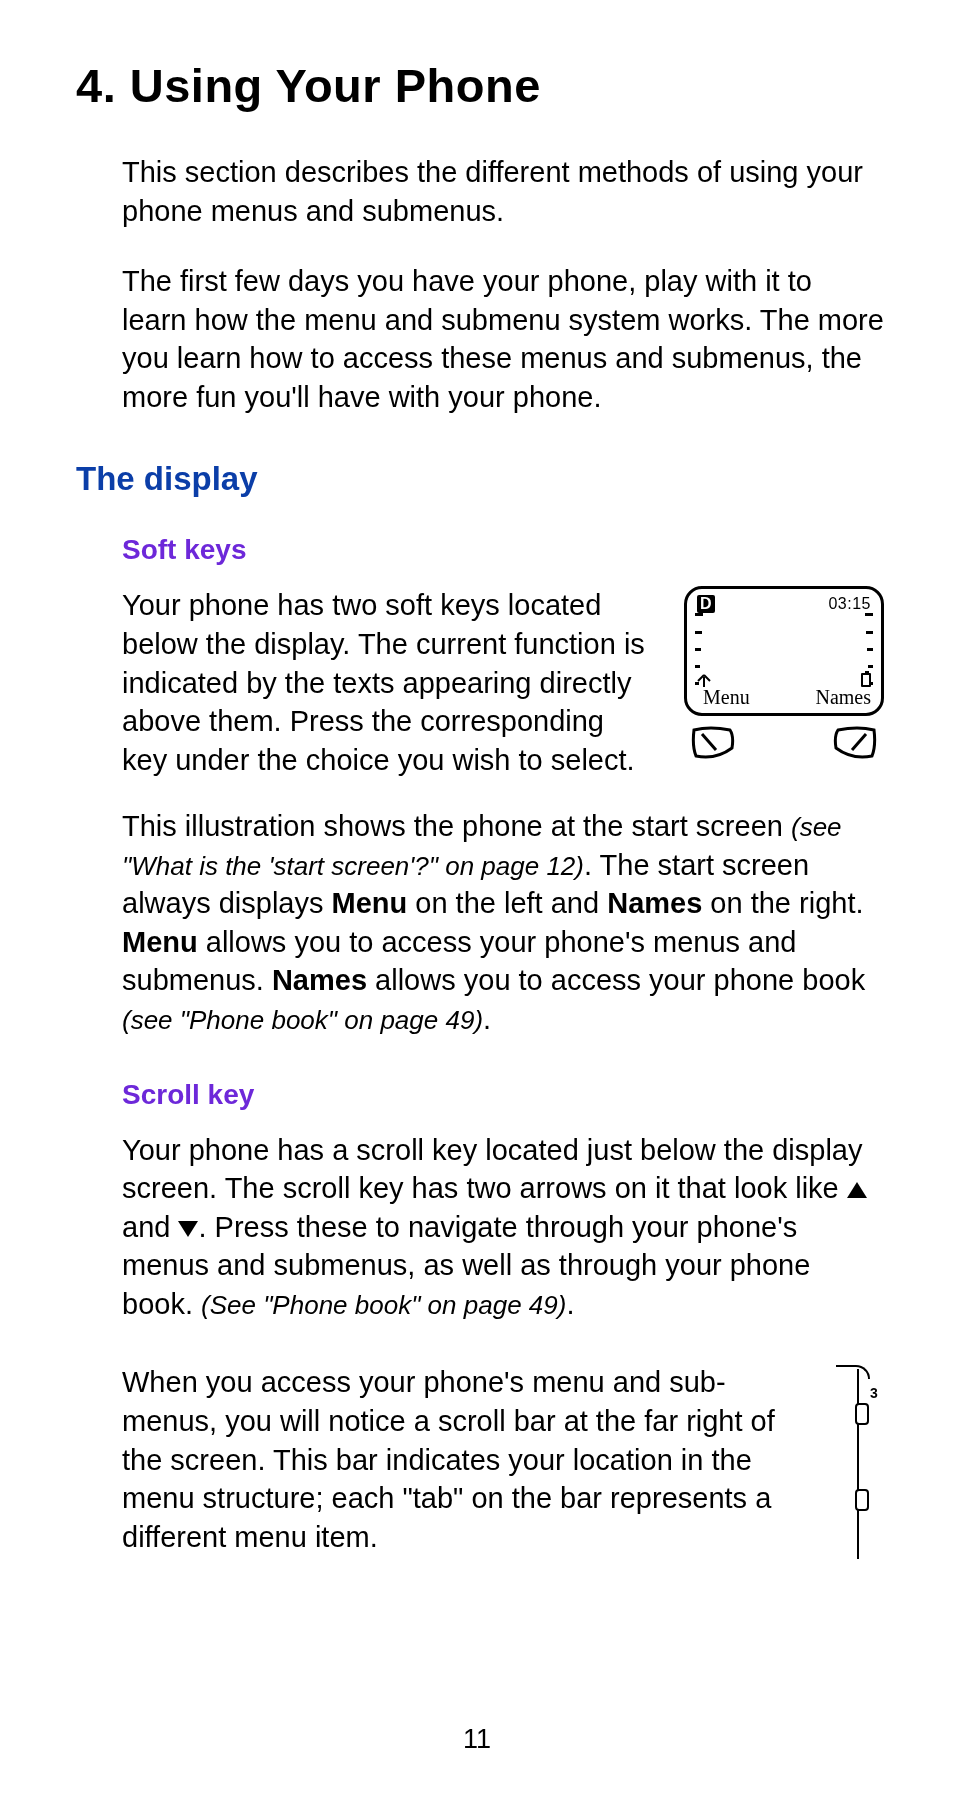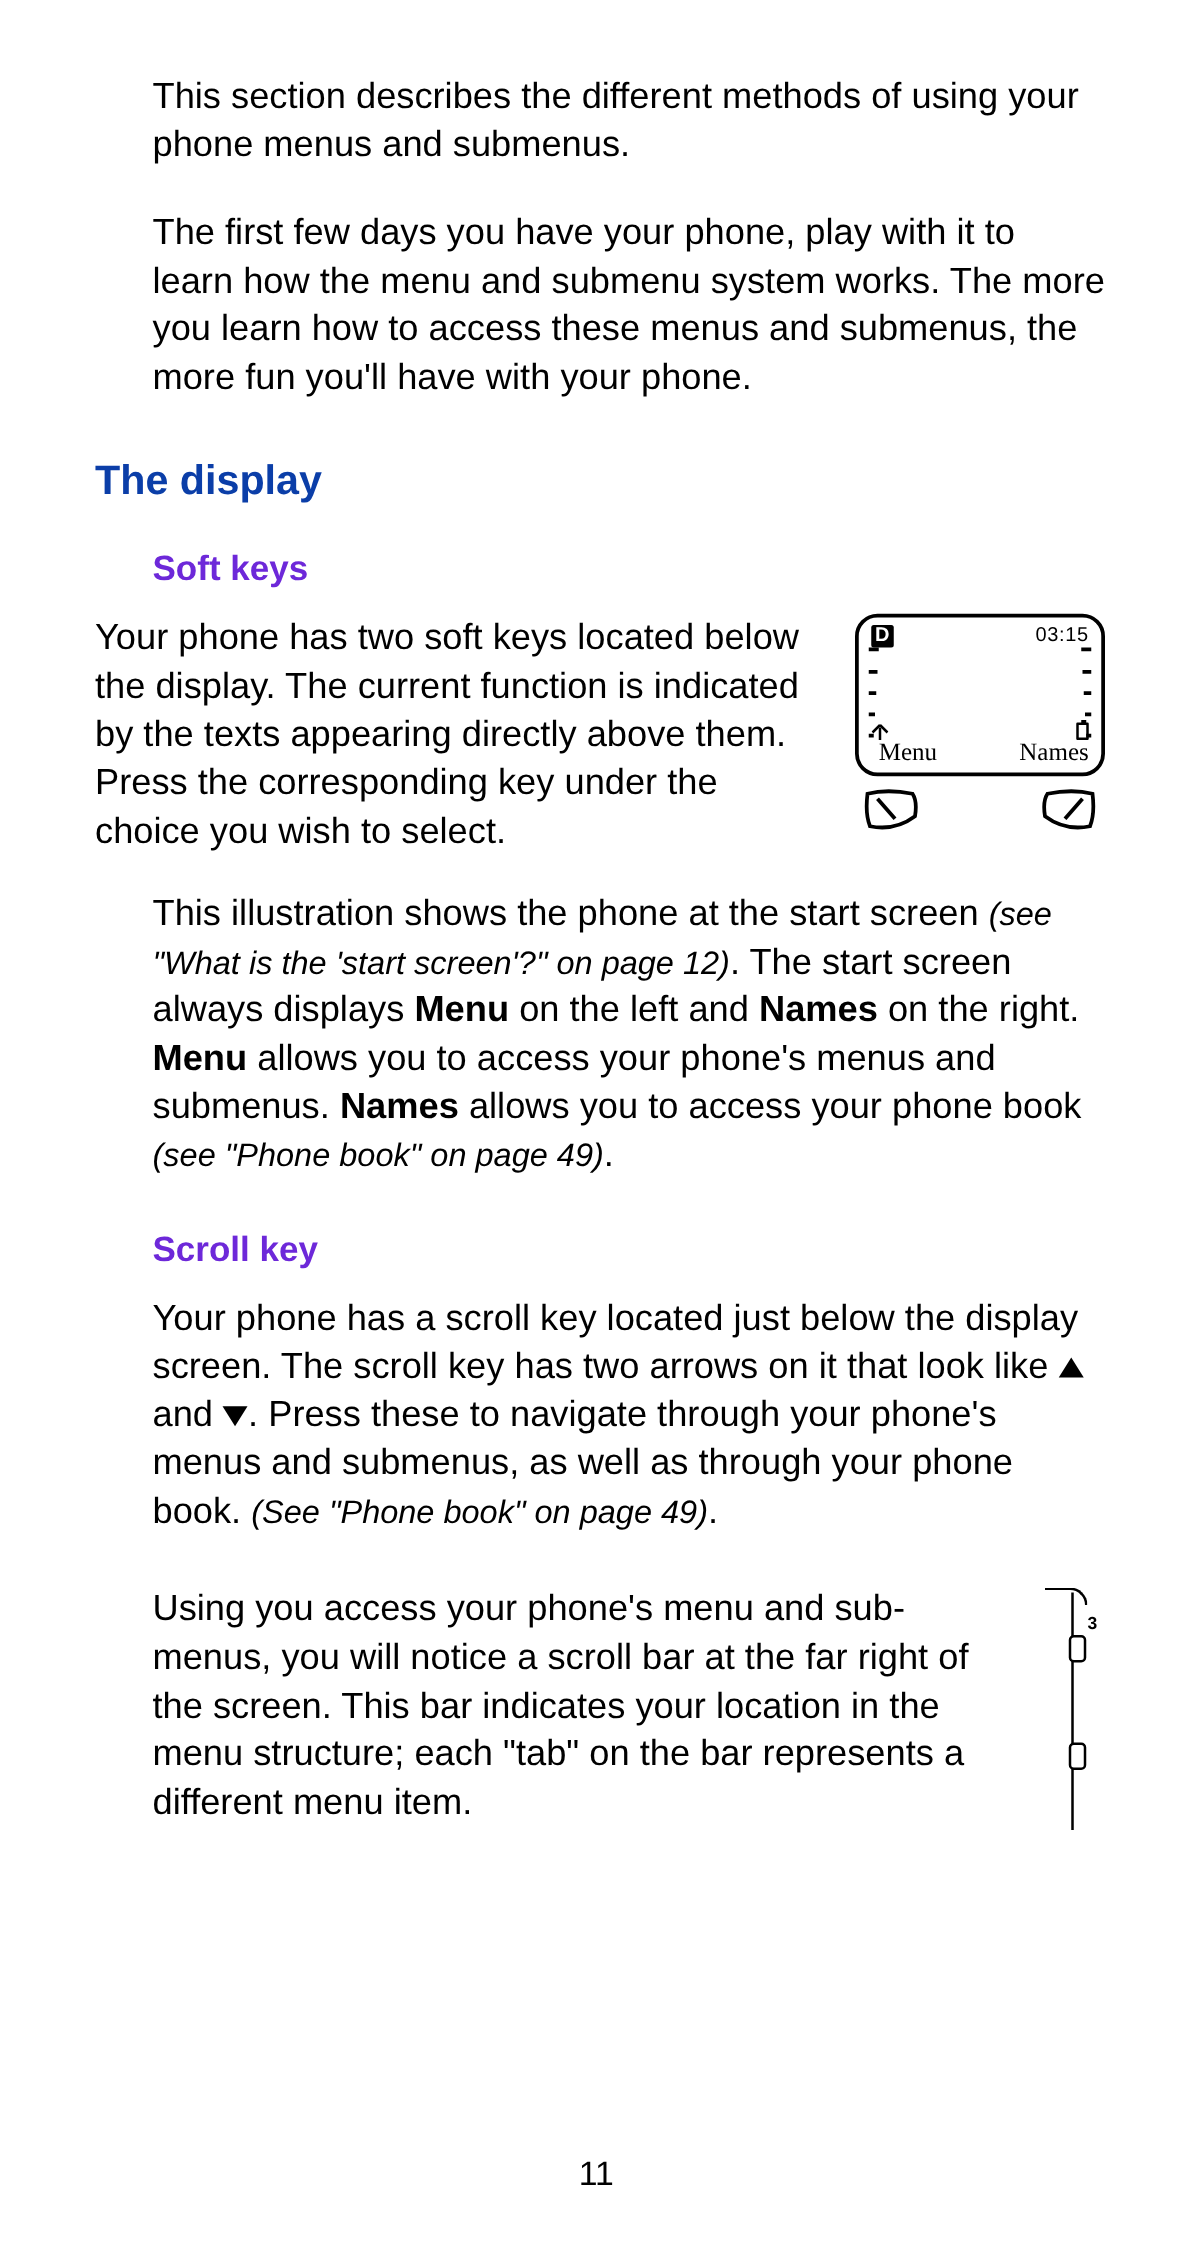--- a/index.html
+++ b/index.html
@@ -6,21 +6,21 @@
   html, body { width: 954px; background: #fff; font-family: Arial, Helvetica, sans-serif; color: #000; }
   .page { width: 954px; min-height: 1803px; padding: 58px 70px 40px 76px; position: relative; }
   .h1 { font-size: 47px; font-weight: 900; letter-spacing: 0.5px; margin-bottom: 40px; font-family: Arial, Helvetica, sans-serif; }
   .intro { margin-left: 46px; font-size: 29px; line-height: 1.33; font-weight: 400; }
   .intro p { margin-bottom: 32px; }
   .h2 { color: #0b3ea8; font-size: 33px; font-weight: 900; margin-top: 44px; margin-bottom: 36px; }
   .h3 { color: #6d28d9; font-size: 28px; font-weight: 900; margin-left: 46px; margin-bottom: 20px; }
   .body { margin-left: 46px; font-size: 29px; line-height: 1.33; font-weight: 400; margin-bottom: 40px; }
   .body .ref { font-style: italic; font-size: 26px; }
   .body .bold { font-family: Arial, Helvetica, sans-serif; font-weight: 700; }
-  .softkeys-row { display: flex; gap: 28px; margin-bottom: 28px; align-items: flex-start; }
+  .softkeys-row { display: flex; gap: 28px; margin-left: 46px; margin-bottom: 28px; align-items: flex-start; }
   .softkeys-text { flex: 1; font-size: 29px; line-height: 1.33; }
   .phone-illus { width: 200px; flex: none; }
 
   
   .screen-box { border: 3px solid #000; border-radius: 18px; padding: 6px 10px 4px 10px; position: relative; height: 130px; }
   .top-row { display: flex; justify-content: space-between; align-items: flex-start; font-family: Arial, Helvetica, sans-serif; }
   .d-letter { font-weight: 900; font-size: 16px; background:#000; color:#fff; padding:0 3px; border-radius:2px; line-height:1.1; }
   .clock { font-weight: 400; font-size: 16px; letter-spacing: 0.5px; }
   .side-bars { position: absolute; top: 24px; bottom: 28px; width: 8px; display:flex; flex-direction: column; justify-content: space-between; }
   .side-bars.left { left: 8px; }
@@ -55,20 +55,21 @@
   .sb-top-curve { position:absolute; left:8px; top:-4px; width:34px; height:14px; border:2px solid #000; border-bottom:none; border-left:none; border-radius: 0 20px 0 0; }
   .sb-num { position:absolute; left:42px; top:16px; font-size:14px; font-weight:700; }
 
   .page-num { text-align:center; font-size:27px; margin-top: 34px; position:absolute; bottom:48px; left:0; right:0; }
 </style>
 </head>
 <body>
 
 <div class="page">
 
+  <h1 class="h1">4. Using Your Phone</h1>
 
   <div class="intro">
     <p>This section describes the different methods of using your phone menus and submenus.</p>
     <p>The first few days you have your phone, play with it to learn how the menu and submenu system works. The more you learn how to access these menus and submenus, the more fun you'll have with your phone.</p>
   </div>
 
   <h2 class="h2">The display</h2>
 
   <h3 class="h3">Soft keys</h3>
 
@@ -124,21 +125,21 @@
   </p>
 
   <h3 class="h3">Scroll key</h3>
 
   <p class="body">
     <span>Your phone has a scroll key located just below the display screen. The scroll key has two arrows on it that look like </span><span class="arrow-up"></span><span> and </span><span class="arrow-down"></span><span>. Press these to navigate through your phone's menus and submenus, as well as through your phone book. </span><span class="ref">(See "Phone book" on page 49)</span><span>.</span>
   </p>
 
 
   <div class="scrollbar-row">
-    <div class="scrollbar-text">Using you access your phone's menu and sub-menus, you will notice a scroll bar at the far right of the screen. This bar indicates your location in the menu structure; each "tab" on the bar represents a different menu item.</div>
+    <div class="scrollbar-text">When you access your phone's menu and sub-menus, you will notice a scroll bar at the far right of the screen. This bar indicates your location in the menu structure; each "tab" on the bar represents a different menu item.</div>
     <div class="scrollbar-illus">
       <div class="sb-top-curve"></div>
       <div class="sb-line"></div>
       <div class="sb-tab" style="top:34px;"></div>
       <div class="sb-tab" style="top:120px;"></div>
       <div class="sb-num">3</div>
     </div>
   </div>
 
   <div class="page-num">11</div>

